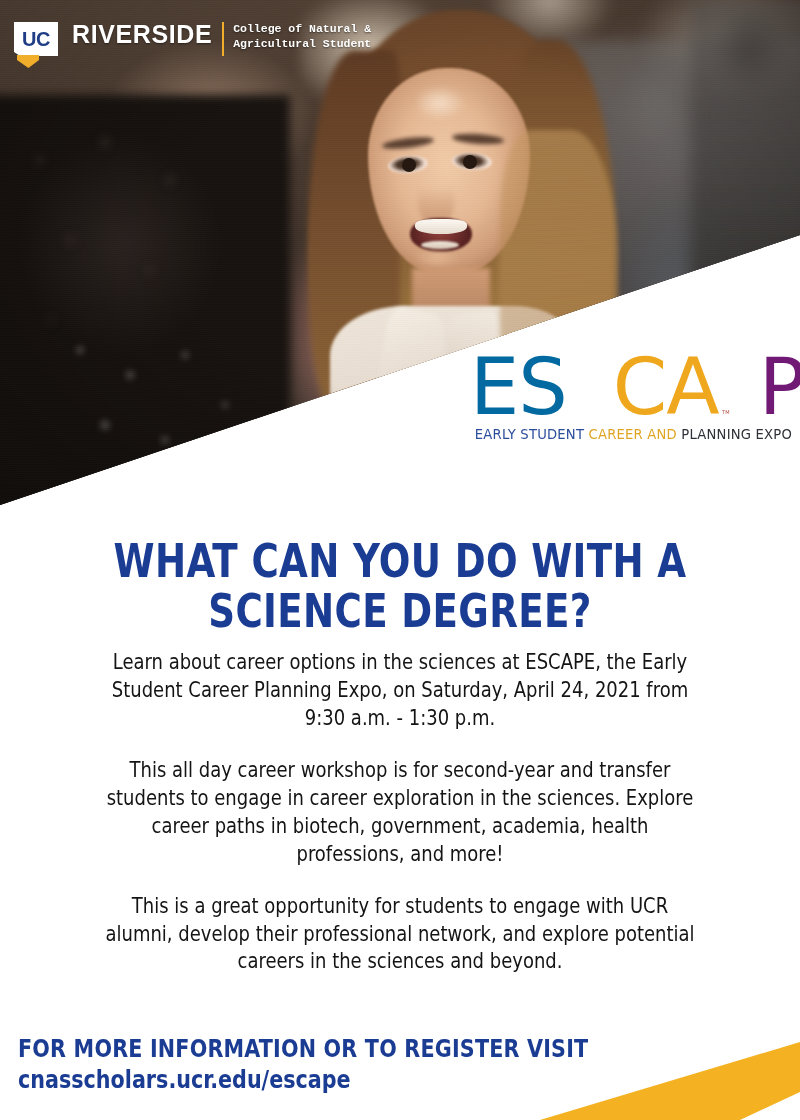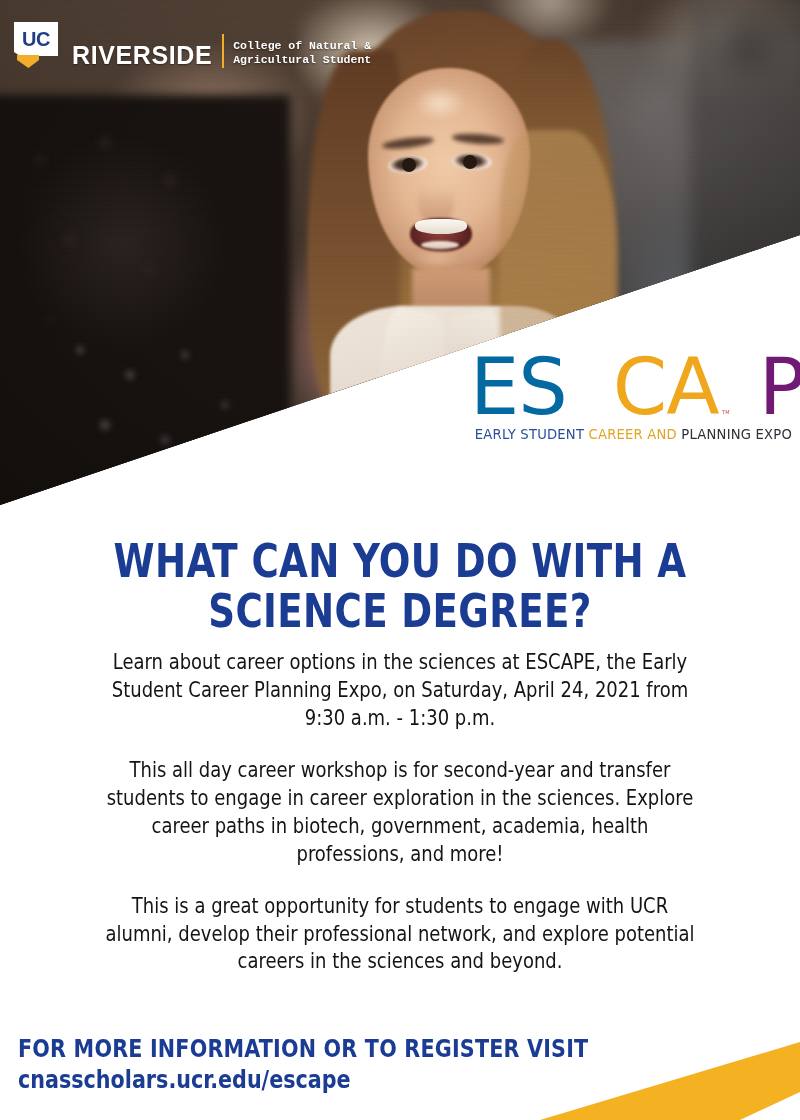--- a/index.html
+++ b/index.html
@@ -209,21 +209,21 @@
   .photo-grain {
     position: absolute; inset: 0;
     background-image:
       repeating-linear-gradient(0deg, rgba(255,255,255,0.022) 0 1px, rgba(0,0,0,0.022) 1px 2px);
     opacity: .55;
   }
 
   
   .ucr-logo {
     position: absolute; left: 14px; top: 22px;
-    display: flex; align-items: flex-end; height: 46px; z-index: 6;
+    display: flex; align-items: flex-start; height: 46px; z-index: 6;
   }
   .ucr-mark { position: relative; width: 46px; height: 46px; }
   .ucr-card {
     position: absolute; left: 0; top: 0; width: 44px; height: 34px;
     background: #ffffff;
     clip-path: polygon(0 0, 100% 0, 100% 100%, 14% 100%, 0 88%);
   }
   .ucr-uc {
     position: absolute; left: 0; top: 0; width: 44px; height: 34px;
     display: flex; align-items: center; justify-content: center;

